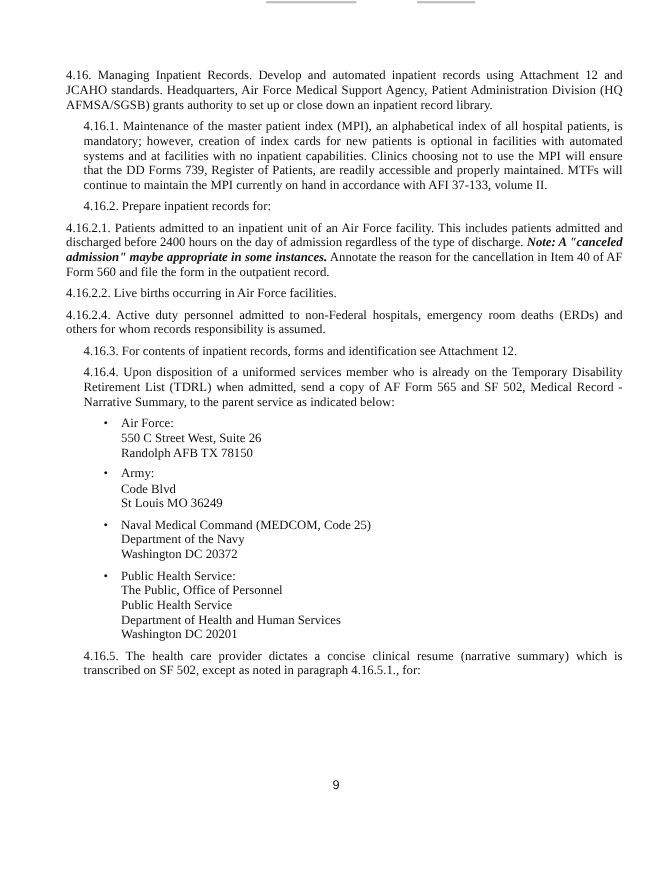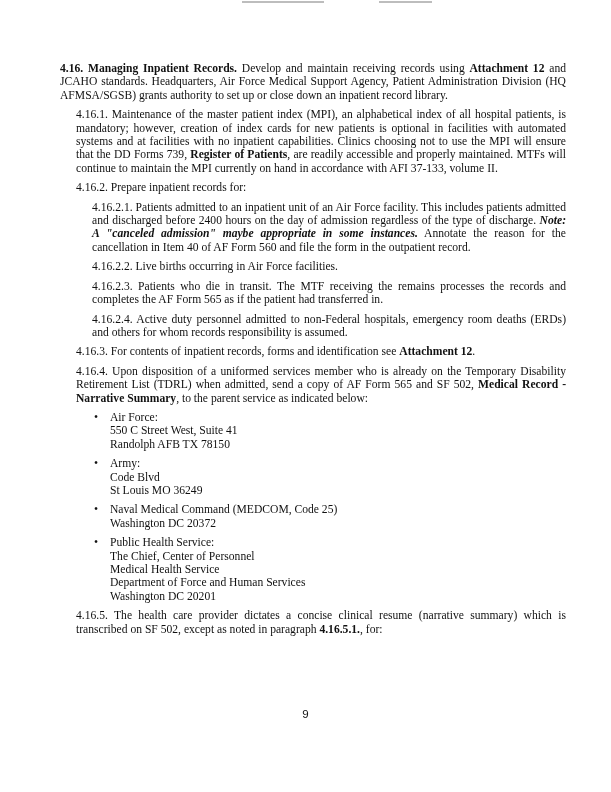--- a/index.html
+++ b/index.html
@@ -3,81 +3,81 @@
 <meta charset="utf-8">
 <style>
   html, body { margin: 0; padding: 0; background: #ffffff; }
   body { width: 611px; height: 792px; position: relative; overflow: hidden;
          font-family: "Liberation Serif", serif; color: #111; }
   .topline { position: absolute; top: 1px; height: 2px; background: #bdbdbd; }
   .page { position: absolute; left: 60px; top: 62px; width: 506px;
           font-size: 11.6px; line-height: 13.4px; }
   p { margin: 0 0 6px 0; text-align: justify; }
   p.l2 { margin-left: 16px; }
-  p.l3 { margin-left: 32px; }
-  .b { font-weight: bold; }
+  p.l3 { }
+  .b { font-weight: normal; }
   .bi { font-weight: bold; font-style: italic; }
   ul.addr { list-style: none; margin: 0 0 6px 34px; padding: 0; }
   ul.addr li { position: relative; padding-left: 16px; margin-bottom: 6px; }
   ul.addr li .bullet { position: absolute; left: 0; top: 0; }
   ul.addr li .line { display: block; }
   .pagenum { position: absolute; left: 0; width: 611px; top: 708px; text-align: center;
              font-family: "Liberation Sans", sans-serif; font-size: 11.5px; }
 </style>
 </head>
 <body>
 
 <div class="topline" style="left:242px;width:82px;"></div>
 <div class="topline" style="left:379px;width:53px;"></div>
 
 <div class="page">
 
   <p>
     <span class="b">4.16.</span>
-    <span class="b">Managing Inpatient Records.</span><span> Develop and maintain receiving records using </span><span class="b">Attachment 12</span><span> and JCAHO standards.  Headquarters, Air Force Medical Support Agency, Patient Administration Division (HQ AFMSA/SGSB) grants authority to set up or close down an inpatient record library.</span>
+    <span class="b">Managing Inpatient Records.</span><span> Develop and automated inpatient records using </span><span class="b">Attachment 12</span><span> and JCAHO standards.  Headquarters, Air Force Medical Support Agency, Patient Administration Division (HQ AFMSA/SGSB) grants authority to set up or close down an inpatient record library.</span>
   </p>
 
   <p class="l2"><span>4.16.1.  Maintenance of the master patient index (MPI), an alphabetical index of all hospital patients, is mandatory; however, creation of index cards for new patients is optional in facilities with automated systems and at facilities with no inpatient capabilities.  Clinics choosing not to use the MPI will ensure that the DD Forms 739, </span><span class="b">Register of Patients</span><span>, are readily accessible and properly maintained. MTFs will continue to maintain the MPI currently on hand in accordance with AFI 37-133, volume II.</span></p>
 
   <p class="l2">4.16.2.  Prepare inpatient records for:</p>
 
   <p class="l3"><span>4.16.2.1.  Patients admitted to an inpatient unit of an Air Force facility. This includes patients admitted and discharged before 2400 hours on the day of admission regardless of the type of discharge. </span><span class="bi">Note: A "canceled admission" maybe appropriate in some instances.</span><span> Annotate the reason for the cancellation in Item 40 of AF Form 560 and file the form in the outpatient record.</span></p>
 
   <p class="l3">4.16.2.2.  Live births occurring in Air Force facilities.</p>
-  <p class="l3">4.16.2.3.  Patients who die in transit.  The MTF receiving the remains processes the records and completes the AF Form 565 as if the patient had transferred in.</p>
   <p class="l3">4.16.2.4.  Active duty personnel admitted to non-Federal hospitals, emergency room deaths (ERDs) and others for whom records responsibility is assumed.</p>
 
   <p class="l2"><span>4.16.3.  For contents of inpatient records, forms and identification see </span><span class="b">Attachment 12</span><span>.</span></p>
 
   <p class="l2"><span>4.16.4.  Upon disposition of a uniformed services member who is already on the Temporary Disability Retirement List (TDRL) when admitted, send a copy of AF Form 565 and SF 502, </span><span class="b">Medical Record - Narrative Summary</span><span>, to the parent service as indicated below:</span></p>
 
   <ul class="addr">
     <li>
       <span class="bullet">•</span>
       <span class="line">Air Force:</span>
-      <span class="line">550 C Street West, Suite 41</span>
+      <span class="line">550 C Street West, Suite 26</span>
       <span class="line">Randolph AFB TX 78150</span>
     </li>
     <li>
       <span class="bullet">•</span>
       <span class="line">Army:</span>
       <span class="line">Code Blvd</span>
       <span class="line">St Louis MO 36249</span>
     </li>
     <li>
       <span class="bullet">•</span>
       <span class="line">Naval Medical Command (MEDCOM, Code 25)</span>
+      <span class="line">Department of the Navy</span>
       <span class="line">Washington DC 20372</span>
     </li>
     <li>
       <span class="bullet">•</span>
       <span class="line">Public Health Service:</span>
-      <span class="line">The Chief, Center of Personnel</span>
-      <span class="line">Medical Health Service</span>
-      <span class="line">Department of Force and Human Services</span>
+      <span class="line">The Public, Office of Personnel</span>
+      <span class="line">Public Health Service</span>
+      <span class="line">Department of Health and Human Services</span>
       <span class="line">Washington DC 20201</span>
     </li>
   </ul>
 
   <p class="l2"><span>4.16.5.  The health care provider dictates a concise clinical resume (narrative summary) which is transcribed on SF 502, except as noted in paragraph </span><span class="b">4.16.5.1.</span><span>, for:</span></p>
 </div>
 
 <div class="pagenum">9</div>
 
 </body></html>

